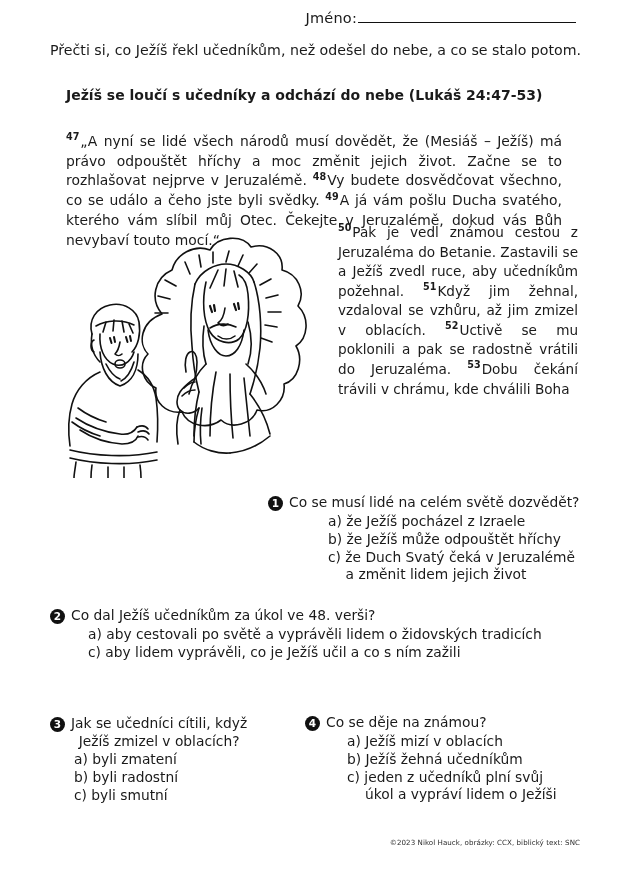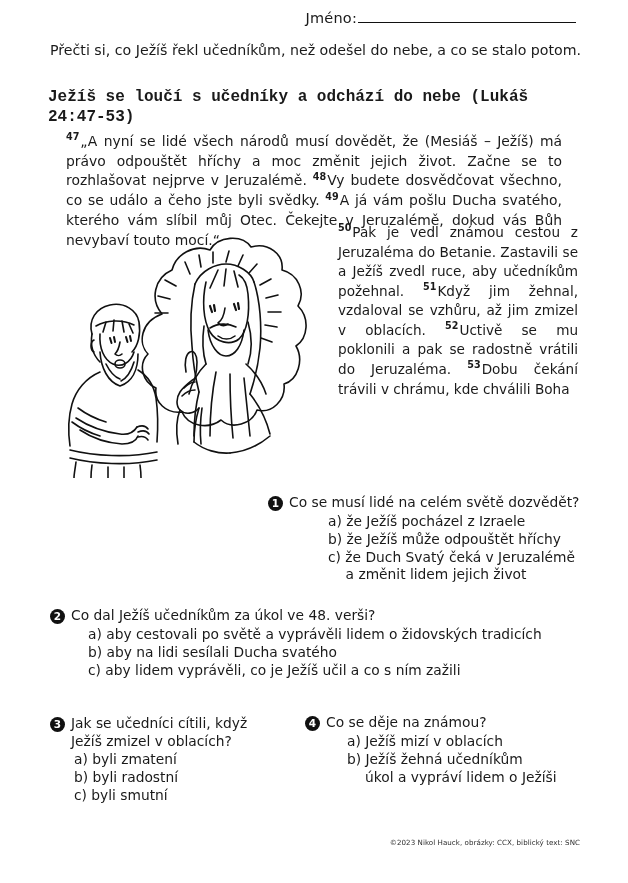--- a/index.html
+++ b/index.html
@@ -51,26 +51,25 @@
     left: 50px;
     right: 40px;
     font-size: 14.2px;
     line-height: 1.25;
   }
 
   
   .heading {
     position: absolute;
     top: 87px;
-    left: 48px;
+    left: 66px;
     right: 40px;
-    font-size: 16px;
+    font-size: 14px;
     font-weight: 700;
     line-height: 1.25;
-    font-family: Liberation Mono, monospace;
   }
 
   
   .scripture-top {
     position: absolute;
     top: 116px;
     left: 50px;
     width: 528px;
     font-size: 13.9px;
     line-height: 1.42;
@@ -146,21 +145,21 @@
   
   #q1 { top: 494px; left: 268px; width: 356px; }
   #q1 .opts { margin-top: 1px; padding-left: 60px; }
 
   
   #q2 { top: 607px; left: 50px; width: 560px; }
   #q2 .opts { margin-top: 1px; padding-left: 38px; }
 
   
   #q3 { top: 715px; left: 50px; width: 255px; }
-  #q3 .q-text .cont { padding-left: 0; }
+  #q3 .q-text .cont { padding-left: 0; text-align: center; }
   #q3 .opts { margin-top: 1px; padding-left: 24px; }
 
   
   #q4 { top: 714px; left: 305px; width: 310px; }
   #q4 .opts { margin-top: 1px; padding-left: 42px; }
   #q4 .opts li .wrap { display: block; padding-left: 18px; }
 
   
   .footer {
     position: absolute;
@@ -318,21 +317,20 @@
     </ul>
   </div>
 
   <div class="q-block" id="q2">
     <div class="q-head">
       <span class="badge">2</span>
       <span class="q-text">Co dal Ježíš učedníkům za úkol ve 48. verši?</span>
     </div>
     <ul class="opts">
       <li>a) aby cestovali po světě a vyprávěli lidem o židovských tradicích</li>
-      <li>b) aby na lidi sesílali Ducha svatého</li>
       <li>c) aby lidem vyprávěli, co je Ježíš učil a co s ním zažili</li>
     </ul>
   </div>
 
   <div class="q-block" id="q3">
     <div class="q-head">
       <span class="badge">3</span>
       <span class="q-text">
         <span>Jak se učedníci cítili, když</span>
         <span class="cont">Ježíš zmizel v oblacích?</span>
@@ -346,19 +344,20 @@
   </div>
 
   <div class="q-block" id="q4">
     <div class="q-head">
       <span class="badge">4</span>
       <span class="q-text">Co se děje na známou?</span>
     </div>
     <ul class="opts">
       <li>a) Ježíš mizí v oblacích</li>
       <li>b) Ježíš žehná učedníkům</li>
+      <li>c) jeden z učedníků plní svůj</li>
       <li><span class="wrap">úkol a vypráví lidem o Ježíši</span></li>
     </ul>
   </div>
 
   <div class="footer">©2023 Nikol Hauck, obrázky: CCX, biblický text: SNC</div>
 
 </div>
 
 </body></html>

